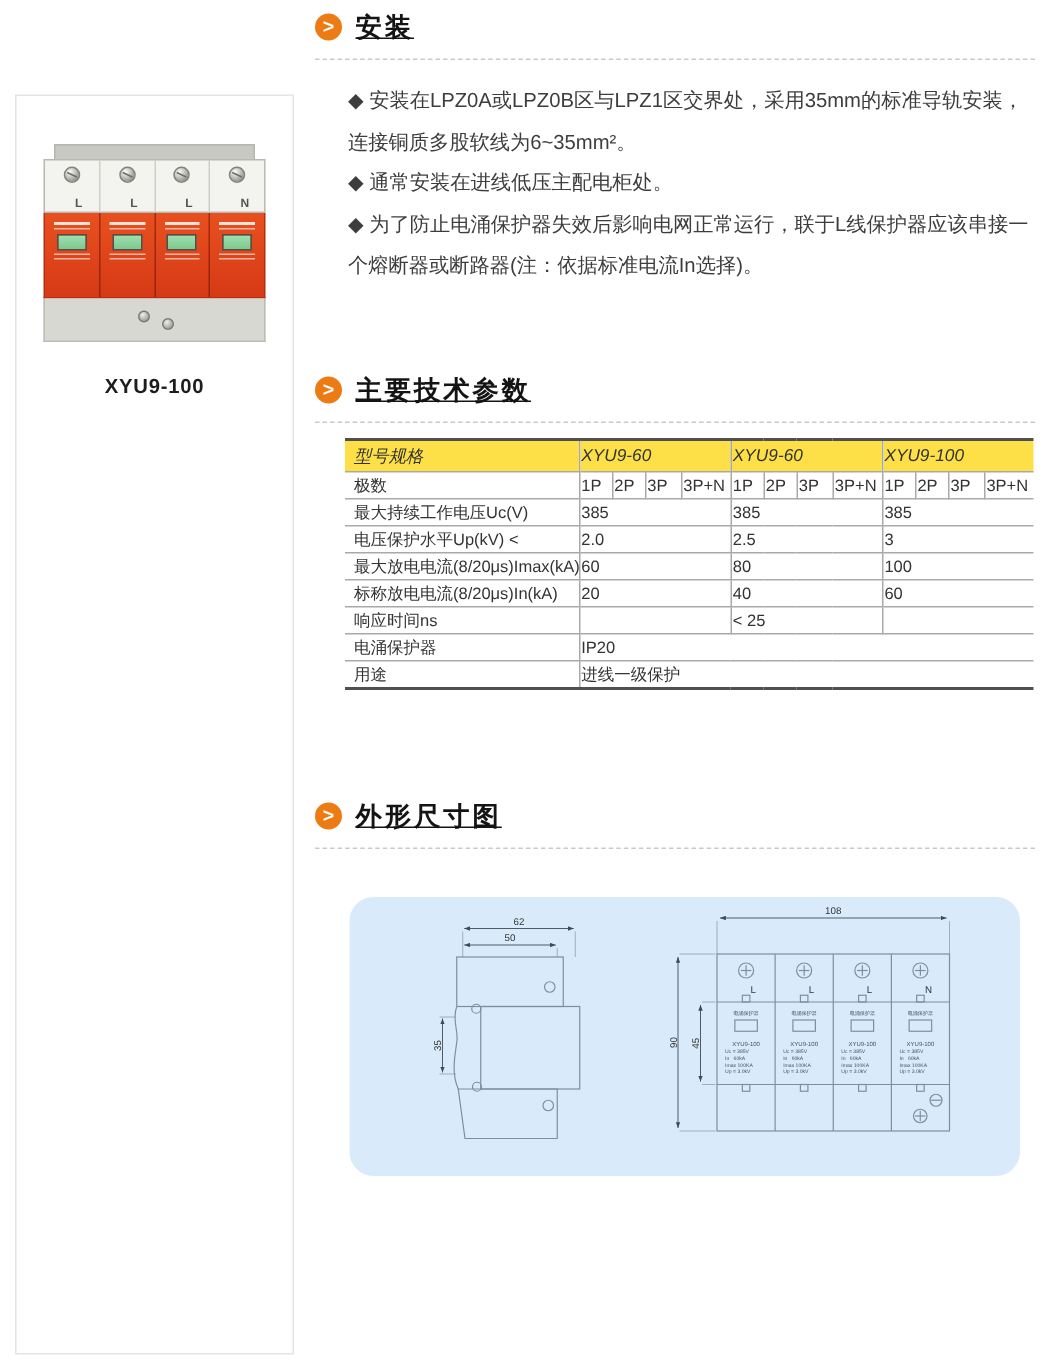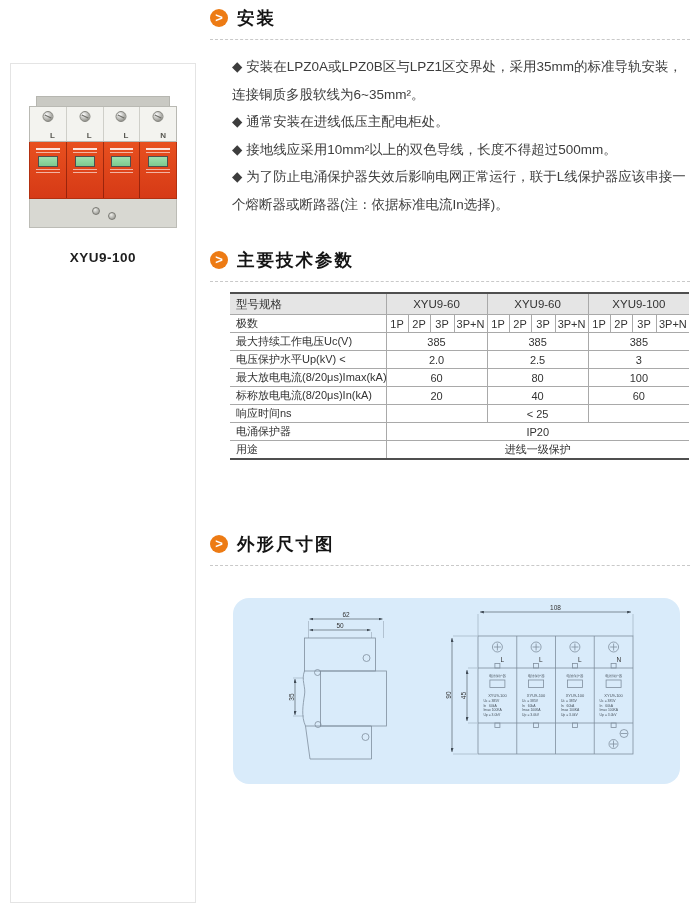--- a/index.html
+++ b/index.html
@@ -39,37 +39,37 @@
   .photo-caption{margin-top:22px;text-align:center;font-size:13.5px;font-weight:bold;color:#1d1d1d;letter-spacing:.5px;}
 
   
   .section{position:absolute;left:210px;width:480px;}
   .sec-install{top:6px;}
   .sec-specs{top:248px;}
   .sec-dims{top:532px;}
   .sec-header{display:flex;align-items:center;gap:9px;border-bottom:1px dashed #c9c9c9;padding-bottom:9px;}
   .sec-icon{width:18px;height:18px;border-radius:50%;background:#ED7B14;color:#fff;
     font-weight:bold;font-size:13px;line-height:18px;text-align:center;flex:0 0 18px;}
-  .sec-title{font-size:17.5px;font-weight:bold;color:#141414;letter-spacing:2px;}
+  .sec-title{font-size:17.5px;font-weight:bold;color:#141414;letter-spacing:2px;text-decoration:underline;}
 
   .bullets{margin:13px 0 0 22px;width:454px;font-size:13.5px;line-height:27.5px;color:#3d3d3d;}
   .bullets p{margin:0;}
 
   
   .spec-table{
     border-collapse:collapse;table-layout:fixed;width:458px;margin:10px 0 0 20px;
     font-size:11px;color:#333;
     border-top:2px solid #4f4f4f;border-bottom:2px solid #4f4f4f;
   }
-  .spec-table td{border:1px solid #a9a9a9;height:17px;text-align:center;padding:0 1px;
+  .spec-table td{border:1px solid #a9a9a9;height:17px;text-align:left;padding:0 1px;
     overflow:hidden;white-space:nowrap;}
   .spec-table td.lbl{text-align:left;padding-left:6px;}
   .spec-table tr td:first-child{border-left:none;}
   .spec-table tr td:last-child{border-right:none;}
-  .spec-table tr.hd td{background:#e5e5e5;height:20px;font-size:11.5px;}
+  .spec-table tr.hd td{background:#fde047;height:20px;font-size:11.5px;font-style:italic;}
 
   
   .dim-panel{position:relative;margin:32px 0 0 23px;width:447px;height:186px;
     border-radius:16px;background:#D9EBFA;}
   .dim-panel svg{position:absolute;}
   .svg-side{left:14px;top:6px;}
   .svg-front{left:205px;top:4px;}
   .dln{stroke:#3f4a55;stroke-width:.6;}
   .ext{stroke:#8a99a8;stroke-width:.5;}
   .bodyln{stroke:#7f8e9d;stroke-width:.8;fill:none;}
@@ -141,21 +141,20 @@
 </div>
 
 <div class="section sec-install">
   <div class="sec-header">
     <span class="sec-icon">&gt;</span>
     <span class="sec-title">安装</span>
   </div>
   <div class="bullets">
     <p>◆ 安装在LPZ0A或LPZ0B区与LPZ1区交界处，采用35mm的标准导轨安装，连接铜质多股软线为6~35mm²。</p>
     <p>◆ 通常安装在进线低压主配电柜处。</p>
-    <p>◆ 接地线应采用10mm²以上的双色导线，长度不得超过500mm。</p>
     <p>◆ 为了防止电涌保护器失效后影响电网正常运行，联于L线保护器应该串接一个熔断器或断路器(注：依据标准电流In选择)。</p>
   </div>
 </div>
 
 <div class="section sec-specs">
   <div class="sec-header">
     <span class="sec-icon">&gt;</span>
     <span class="sec-title">主要技术参数</span>
   </div>
   <table class="spec-table">

